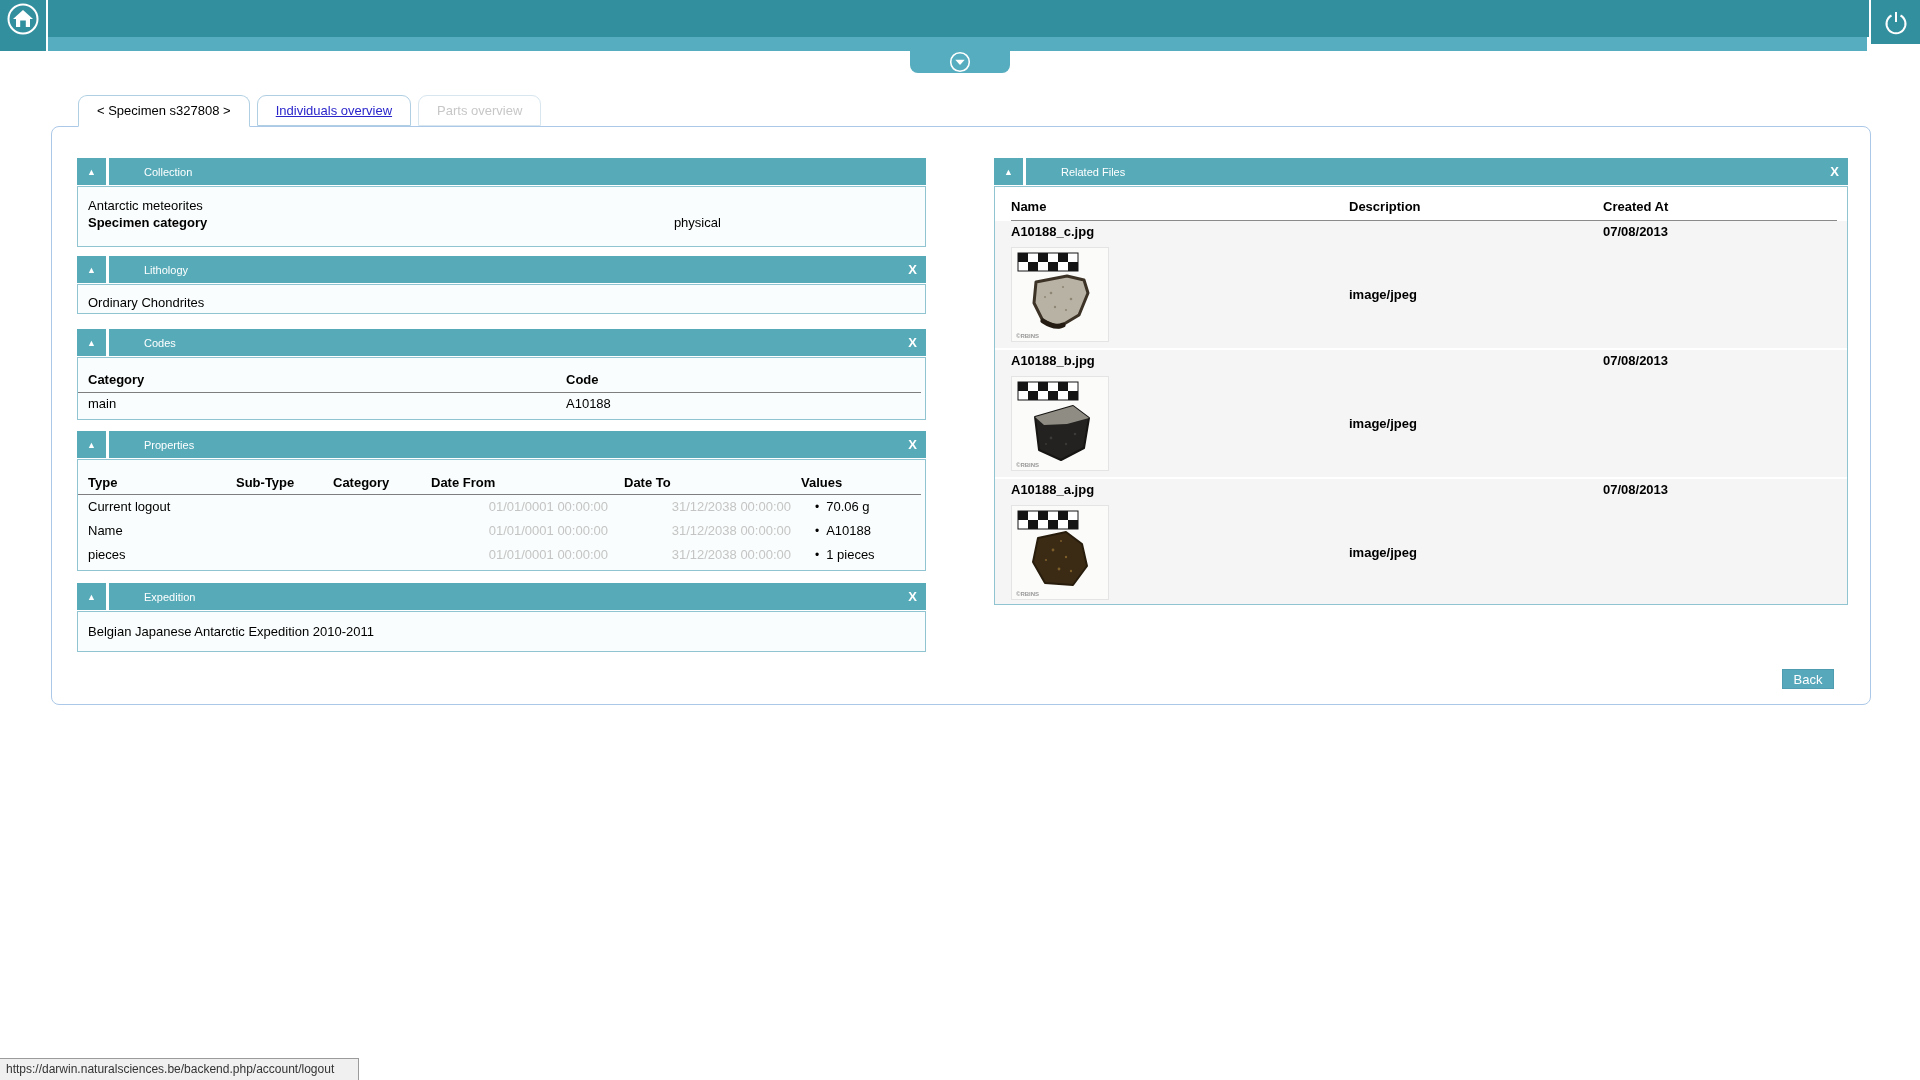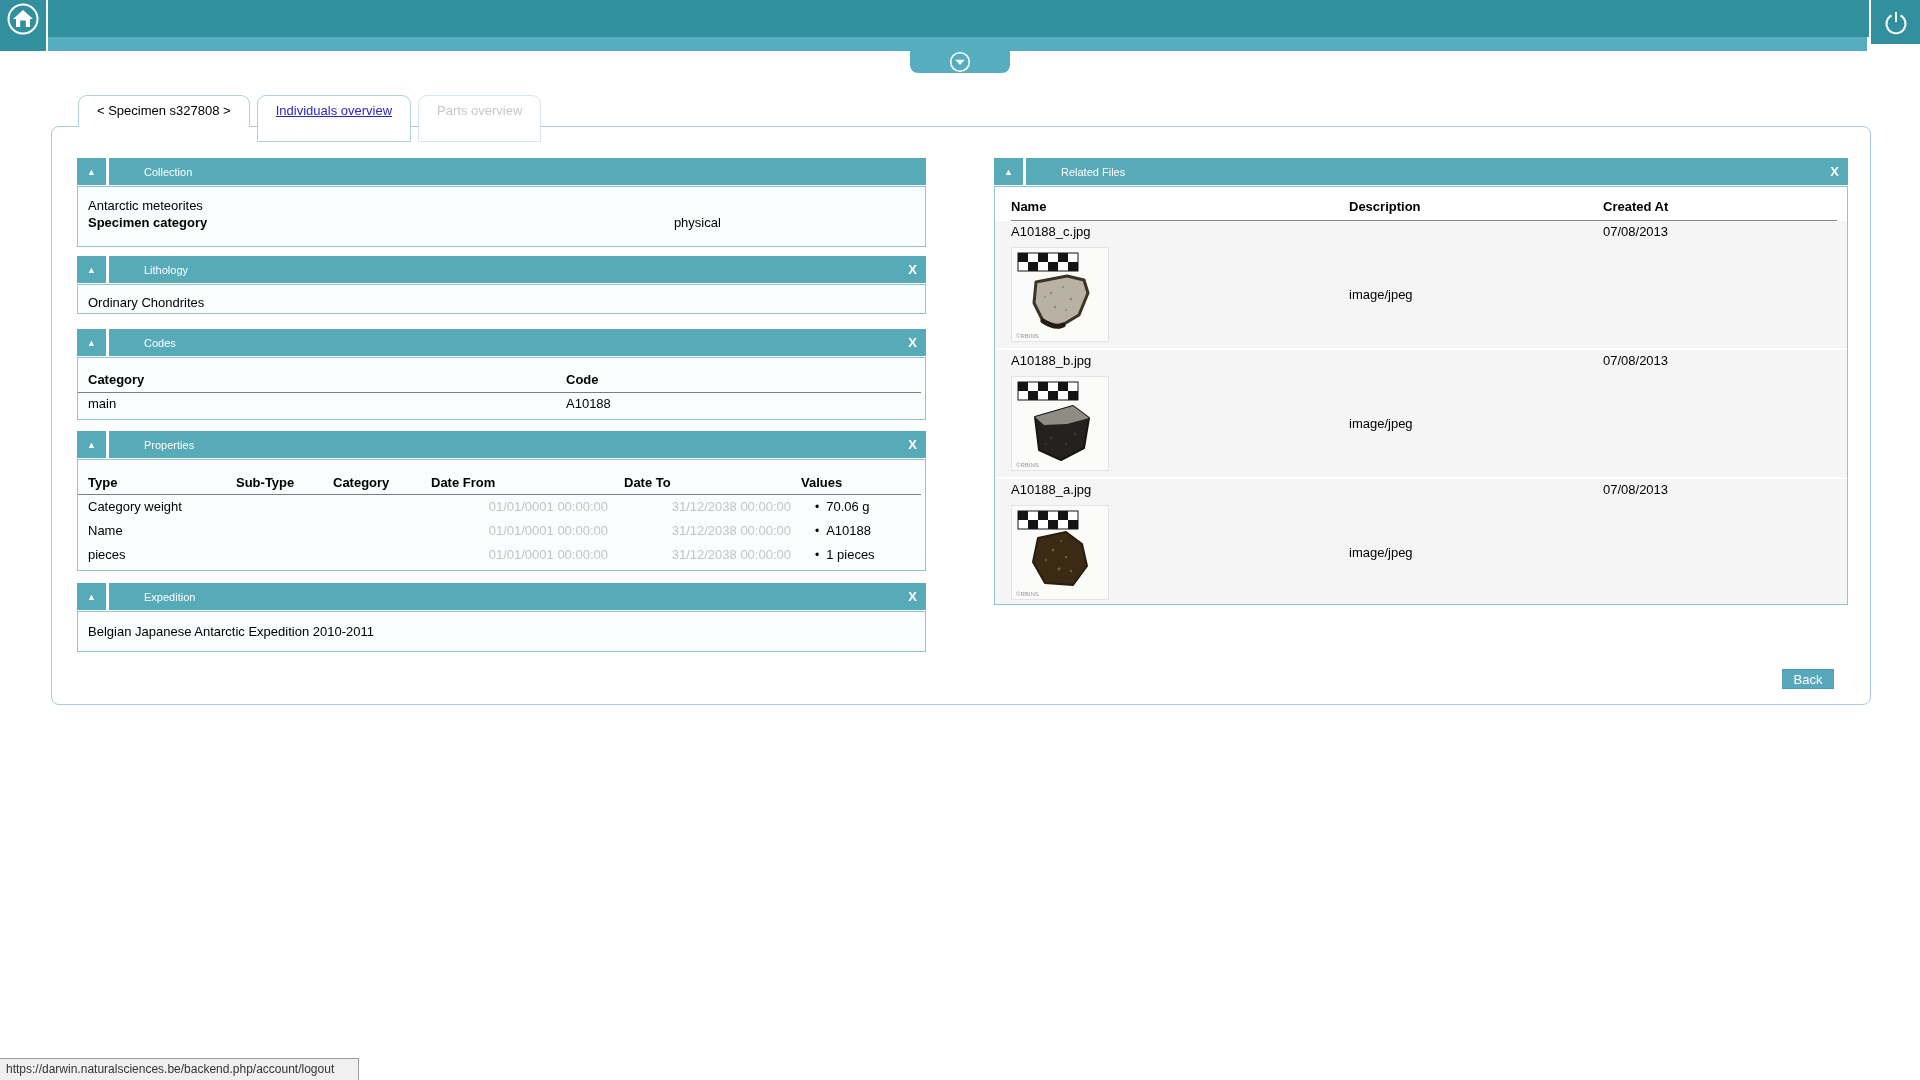--- a/index.html
+++ b/index.html
@@ -13,21 +13,21 @@
   .home-btn { position:absolute; left:0; top:0; width:48px; height:51px; background:#32909e; border-right:2px solid #fff; z-index:4; cursor:pointer; display:flex; align-items:flex-start; justify-content:center; }
   .home-btn svg { margin-top:2px; }
   .menu-items { position:absolute; left:48px; top:0; display:flex; height:37px; }
   .menu-item { width:176px; height:37px; line-height:37px; padding-left:12px; color:#fff; font-size:13px; border-right:1px solid #fff; cursor:pointer; }
   .menu-item:first-child { width:179px; }
   .power-btn { position:absolute; right:0; top:0; width:51px; height:44px; background:#32909e; border-left:2px solid #fff; z-index:4; cursor:pointer; display:flex; align-items:center; justify-content:center; }
   .dropdown-tab { position:absolute; left:910px; top:51px; width:100px; height:22px; background:#55adbf; border-radius:0 0 8px 8px; z-index:3; cursor:pointer; display:flex; align-items:center; justify-content:center; }
 
   
   .tabs { position:absolute; left:78px; top:95px; display:flex; z-index:5; }
-  .tab { height:47px; line-height:29px; padding:0 18px; margin-right:7px; background:#fff; border:1px solid #b0cfe2; border-radius:9px 9px 0 0; font-size:13px; white-space:nowrap; }
+  .tab { height:31px; line-height:29px; padding:0 18px; margin-right:7px; background:#fff; border:1px solid #b0cfe2; border-radius:9px 9px 0 0; font-size:13px; white-space:nowrap; }
   .tab.active { height:32px; border-bottom:1px solid #fff; cursor:pointer; }
   .tab.link { cursor:pointer; }
   .tab.link span { color:#2a25cb; text-decoration:underline; }
   .tab.disabled { border-color:#d8e6ef; color:#c7c7c7; }
 
   
   .main-container { position:absolute; left:51px; top:126px; width:1820px; height:579px; background:#fff; border:1px solid #abc8e8; border-radius:8px; z-index:4; }
   .left-col  { position:absolute; left:25px;  top:31px; width:849px; }
   .right-col { position:absolute; left:942px; top:31px; width:854px; }
 
@@ -61,21 +61,21 @@
   .cell-date.to { padding-right:10px; }
   .cell-value { padding-left:14px; }
   .bullet { margin-right:7px; font-size:12px; }
 
   .p-expedition { margin-top:12px; }
   .expedition-body { height:41px; padding:12px 0 0 10px; }
 
   
   .rf-body { height:419px; border:1px solid #90c4d0; background:#fff; margin-top:1px; overflow:hidden; }
   .rf-head { display:grid; grid-template-columns:338px 254px 1fr; margin:0 10px 0 16px; padding:12px 0 6px 0; font-weight:bold; border-bottom:1px solid #8a8a8a; }
-  .rf-group { background:#f5f5f5; margin-bottom:2px; }
+  .rf-group { background:#f5f5f5; margin-bottom:2px;font-weight:bold; }
   .rf-name-row { display:grid; grid-template-columns:338px 254px 1fr; padding-left:16px; height:20px; align-items:center; }
   .rf-image-row { display:grid; grid-template-columns:338px 254px 1fr; padding:6px 0 6px 16px; align-items:center; }
   .thumb { width:98px; height:95px; display:block; cursor:pointer; }
 
   .back-btn { position:absolute; left:1730px; top:542px; width:52px; height:20px; background:#58a8bc; border:1px solid #4d9cb0; color:#fff; font-family:"Liberation Sans", sans-serif; font-size:13px; line-height:17px; text-align:center; cursor:pointer; }
 
   
   .statusbar { position:absolute; left:0; bottom:0; background:#f0f0f0; border:1px solid #9b9b9b; border-left:none; border-bottom:none; padding:3px 24px 4px 6px; font-size:12px; color:#333; z-index:9; white-space:nowrap; }
 </style>
 </head>
@@ -193,21 +193,21 @@
         <div class="panel-body properties-body">
           <div class="prop-head">
             <span>Type</span>
             <span>Sub-Type</span>
             <span>Category</span>
             <span>Date From</span>
             <span>Date To</span>
             <span>Values</span>
           </div>
           <div class="prop-row">
-            <span>Category weight</span>
+            <span>Current logout</span>
             <span></span>
             <span></span>
             <span class="cell-date">01/01/0001 00:00:00</span>
             <span class="cell-date to">31/12/2038 00:00:00</span>
             <span class="cell-value"><span class="bullet">•</span><span>70.06 g</span></span>
           </div>
           <div class="prop-row">
             <span>Name</span>
             <span></span>
             <span></span>

